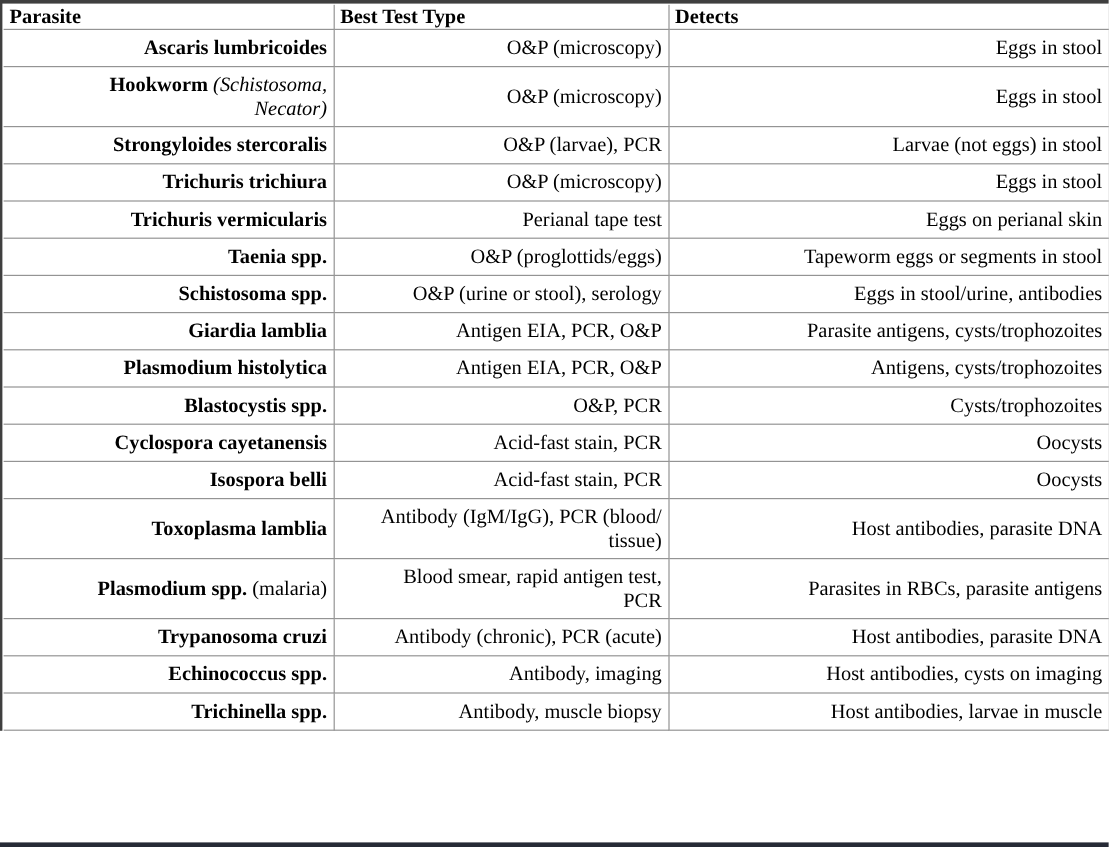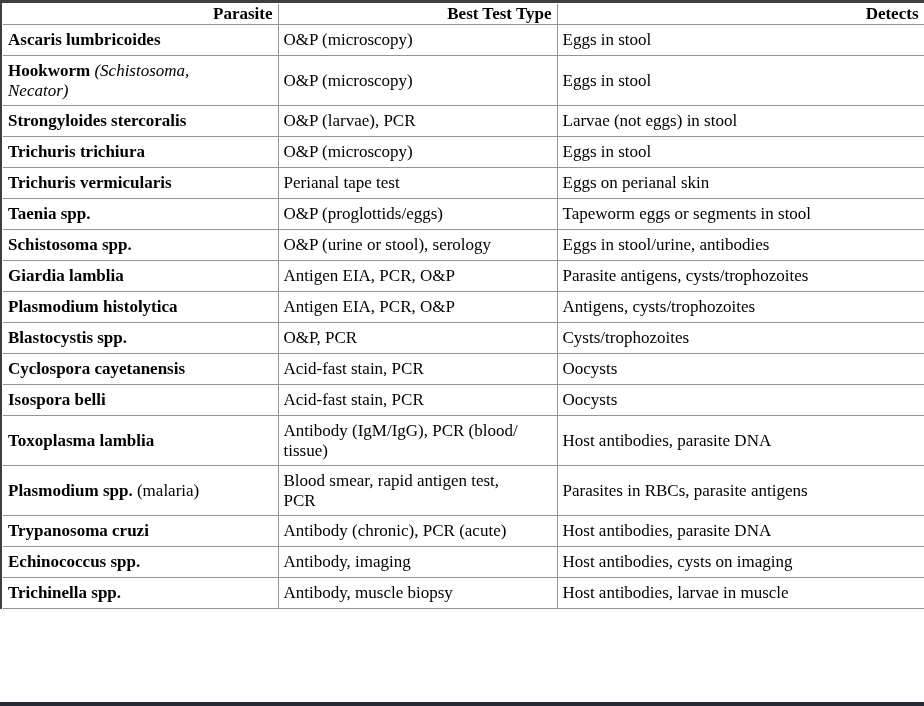--- a/index.html
+++ b/index.html
@@ -32,28 +32,28 @@
   th, td {
     border: 1px solid #949494;
     padding: 0 5px;
     vertical-align: middle;
     font-size: 17px;
     line-height: 20px;
     overflow: hidden;
   }
   th {
     font-weight: bold;
-    text-align: right;
+    text-align: left;
     height: 18px;
     border-top: none;
   }
   th:first-child, td:first-child { border-left: none; }
   tr.single td { height: 30px; }
   tr.double td { height: 49px; }
-  td { text-align: left; }
+  td { text-align: right; }
   .bold   { font-weight: bold; }
   .italic { font-style: italic; }
   .normal { font-weight: normal; font-style: normal; }
   .bottom-bar {
     position: absolute;
     left: 0;
     top: 702px;
     width: 924px;
     height: 4px;
     background: #262a36;

